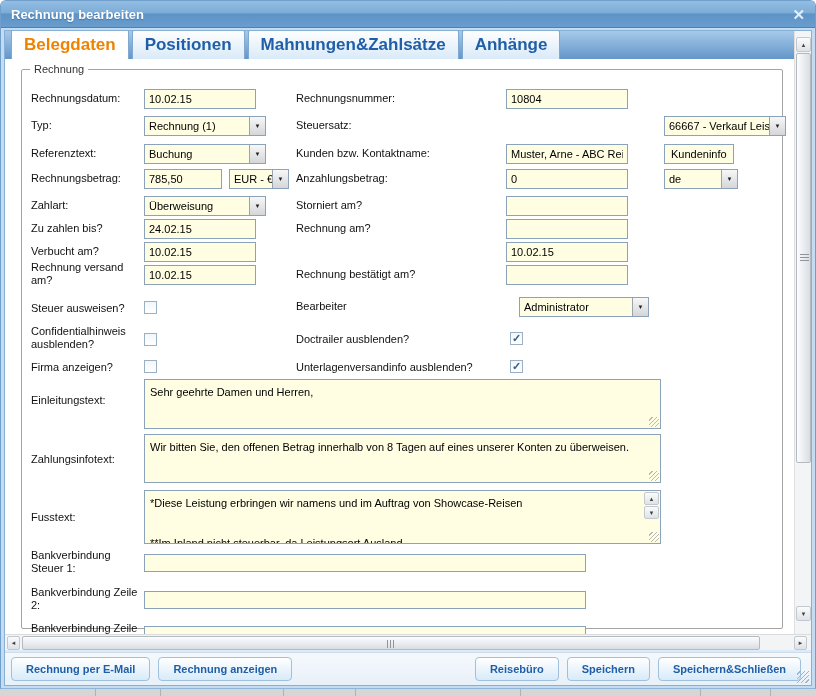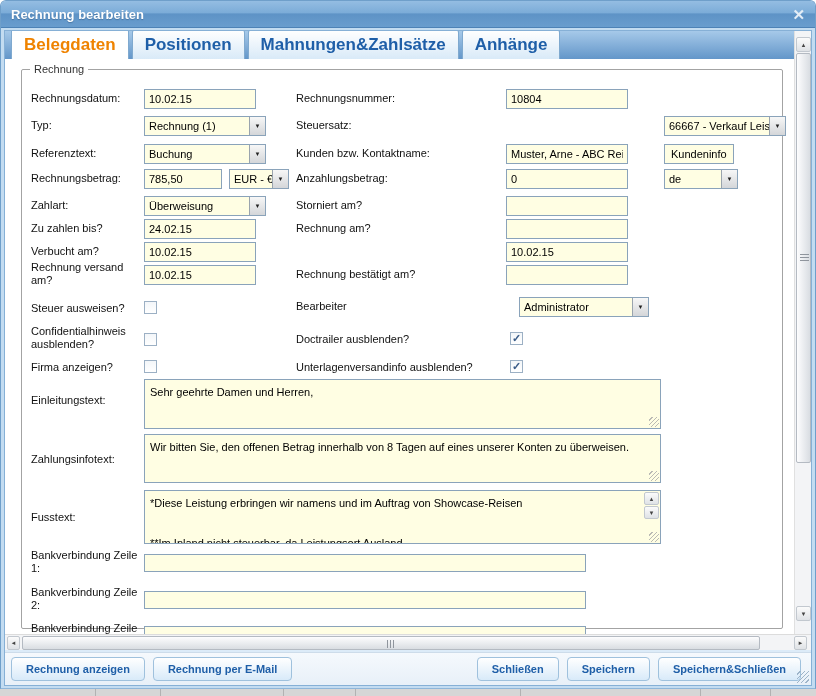--- a/index.html
+++ b/index.html
@@ -216,21 +216,21 @@
             <div class="grip" style="left:644px;top:412px"></div>
 
             <div class="lbl" style="left:26px;top:452px">Fusstext:</div>
             <textarea class="ta" style="left: 139px; top: 431px; width: 517px; height: 54px;">*Diese Leistung erbringen wir namens und im Auftrag von Showcase-Reisen
 
 **Im Inland nicht steuerbar, da Leistungsort Ausland</textarea>
             <span class="mini-btn" style="left:639px;top:433px">▲</span>
             <span class="mini-btn" style="left:639px;top:447px">▼</span>
             <div class="grip" style="left:644px;top:473px"></div>
 
-            <div class="lbl" style="left:26px;top:490px">Bankverbindung Zeile 1:</div>
+            <div class="lbl" style="left:26px;top:490px">Bankverbindung Steuer 1:</div>
             <input class="inp inp-s" style="left: 139px; top: 495px; width: 442px;" value="">
             <div class="lbl" style="left:26px;top:527px">Bankverbindung Zeile 2:</div>
             <input class="inp inp-s" style="left: 139px; top: 532px; width: 442px;" value="">
             <div class="lbl" style="left:26px;top:563px">Bankverbindung Zeile 3:</div>
             <input class="inp inp-s" style="left: 139px; top: 567px; width: 442px;" value="">
           </div>
         </div>
 
         <div class="vscroll">
           <span class="sb-btn vs-up">▲</span>
@@ -245,23 +245,23 @@
         <span class="sb-btn hs-left">◄</span>
         <div class="hs-thumb">
           <div class="hs-grip"></div>
         </div>
         <span class="sb-btn hs-right">►</span>
       </div>
 
       <div class="footer-sep"></div>
 
       <div class="footer">
+        <button class="fbtn">Rechnung per E-Mail</button>
         <button class="fbtn">Rechnung anzeigen</button>
-        <button class="fbtn">Rechnung per E-Mail</button>
-        <button class="fbtn spacer">Schließen</button>
+        <button class="fbtn spacer">Reisebüro</button>
         <button class="fbtn">Speichern</button>
         <button class="fbtn">Speichern&amp;Schließen</button>
         <div class="win-grip"></div>
       </div>
     </div>
   </div>
 
   <div class="page-strip">
     <div class="sep" style="left:95px"></div>
     <div class="sep" style="left:160px"></div>

